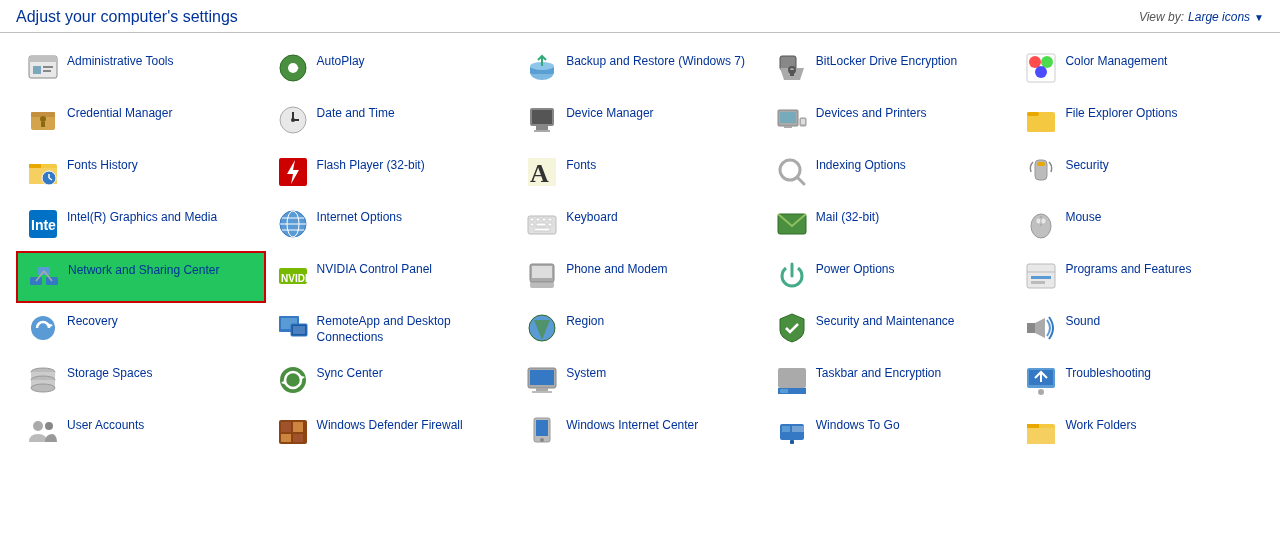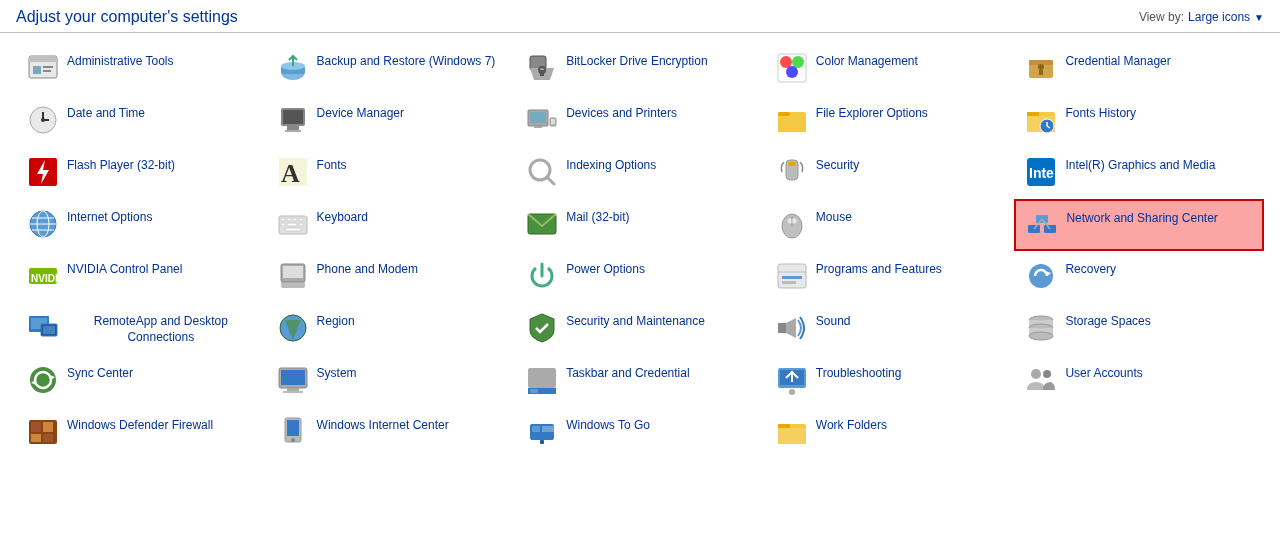--- a/index.html
+++ b/index.html
@@ -20,20 +20,21 @@
       color: #003399;
       font-size: 16px;
       font-weight: normal;
     }
     .view-by {
       display: flex;
       align-items: center;
       gap: 4px;
       color: #555;
       font-size: 12px;
+      font-style: italic;
     }
     .view-by-label { color: #555; }
     .view-by-value {
       color: #003399;
       cursor: pointer;
       text-decoration: none;
     }
     .view-by-arrow {
       color: #003399;
       font-size: 10px;
@@ -51,38 +52,37 @@
       display: flex;
       align-items: flex-start;
       padding: 8px 10px;
       cursor: pointer;
       border: 1px solid transparent;
       gap: 8px;
       min-height: 52px;
     }
     .item.highlighted {
       border: 2px solid #cc0000;
-      background: #fca5a5;
+      background: #22c55e;
     }
     .item-icon {
       width: 32px;
       height: 32px;
       flex-shrink: 0;
       display: flex;
       align-items: center;
       justify-content: center;
       font-size: 24px;
     }
     .item-label {
       color: #003399;
       font-size: 12px;
       line-height: 1.3;
       padding-top: 2px;
       word-wrap: break-word;
-      text-align: center;
     }
     
     .icon-svg {
       width: 32px;
       height: 32px;
     }
   </style>
 </head>
 <body>
 
@@ -105,20 +105,30 @@
             <rect x="6" y="14" width="8" height="8" fill="#7ba7bc"></rect>
             <rect x="16" y="14" width="10" height="2" fill="#888"></rect>
             <rect x="16" y="18" width="8" height="2" fill="#888"></rect>
           </svg>
         </div>
         <span class="item-label">Administrative Tools</span>
       </div>
       <div class="item">
         <div class="item-icon">
           <svg viewBox="0 0 32 32" class="icon-svg">
+            <circle cx="16" cy="16" r="13" fill="#4a8f3f" stroke="#2d6b24" stroke-width="1"></circle>
+            <circle cx="16" cy="16" r="5" fill="#fff"></circle>
+            <polygon points="14,12 22,16 14,20" fill="#fff"></polygon>
+          </svg>
+        </div>
+        <span class="item-label">AutoPlay</span>
+      </div>
+      <div class="item">
+        <div class="item-icon">
+          <svg viewBox="0 0 32 32" class="icon-svg">
             <ellipse cx="16" cy="20" rx="12" ry="8" fill="#7cb8e0"></ellipse>
             <rect x="4" y="14" width="24" height="8" rx="2" fill="#5a9fd4"></rect>
             <ellipse cx="16" cy="14" rx="12" ry="4" fill="#8dc6e8"></ellipse>
             <path d="M12 8 L16 4 L20 8" fill="none" stroke="#3a7" stroke-width="2"></path>
             <line x1="16" y1="4" x2="16" y2="14" stroke="#3a7" stroke-width="2"></line>
           </svg>
         </div>
         <span class="item-label">Backup and Restore (Windows 7)</span>
       </div>
       <div class="item">
@@ -446,21 +456,21 @@
         <span class="item-label">System</span>
       </div>
       <div class="item">
         <div class="item-icon">
           <svg viewBox="0 0 32 32" class="icon-svg">
             <rect x="2" y="4" width="28" height="20" rx="2" fill="#aaa"></rect>
             <rect x="2" y="24" width="28" height="6" fill="#3579c4"></rect>
             <rect x="4" y="25" width="8" height="4" rx="1" fill="#5b9bd5"></rect>
           </svg>
         </div>
-        <span class="item-label">Taskbar and Credential</span>
+        <span class="item-label">Taskbar and Encryption</span>
       </div>
       <div class="item">
         <div class="item-icon">
           <svg viewBox="0 0 32 32" class="icon-svg">
             <rect x="2" y="4" width="28" height="20" rx="2" fill="#5b9bd5"></rect>
             <rect x="4" y="6" width="24" height="15" fill="#3579c4"></rect>
             <circle cx="16" cy="28" r="3" fill="#aaa"></circle>
             <path d="M10 14 L16 8 L22 14" fill="none" stroke="#fff" stroke-width="2"></path>
             <line x1="16" y1="8" x2="16" y2="18" stroke="#fff" stroke-width="2"></line>
           </svg>

